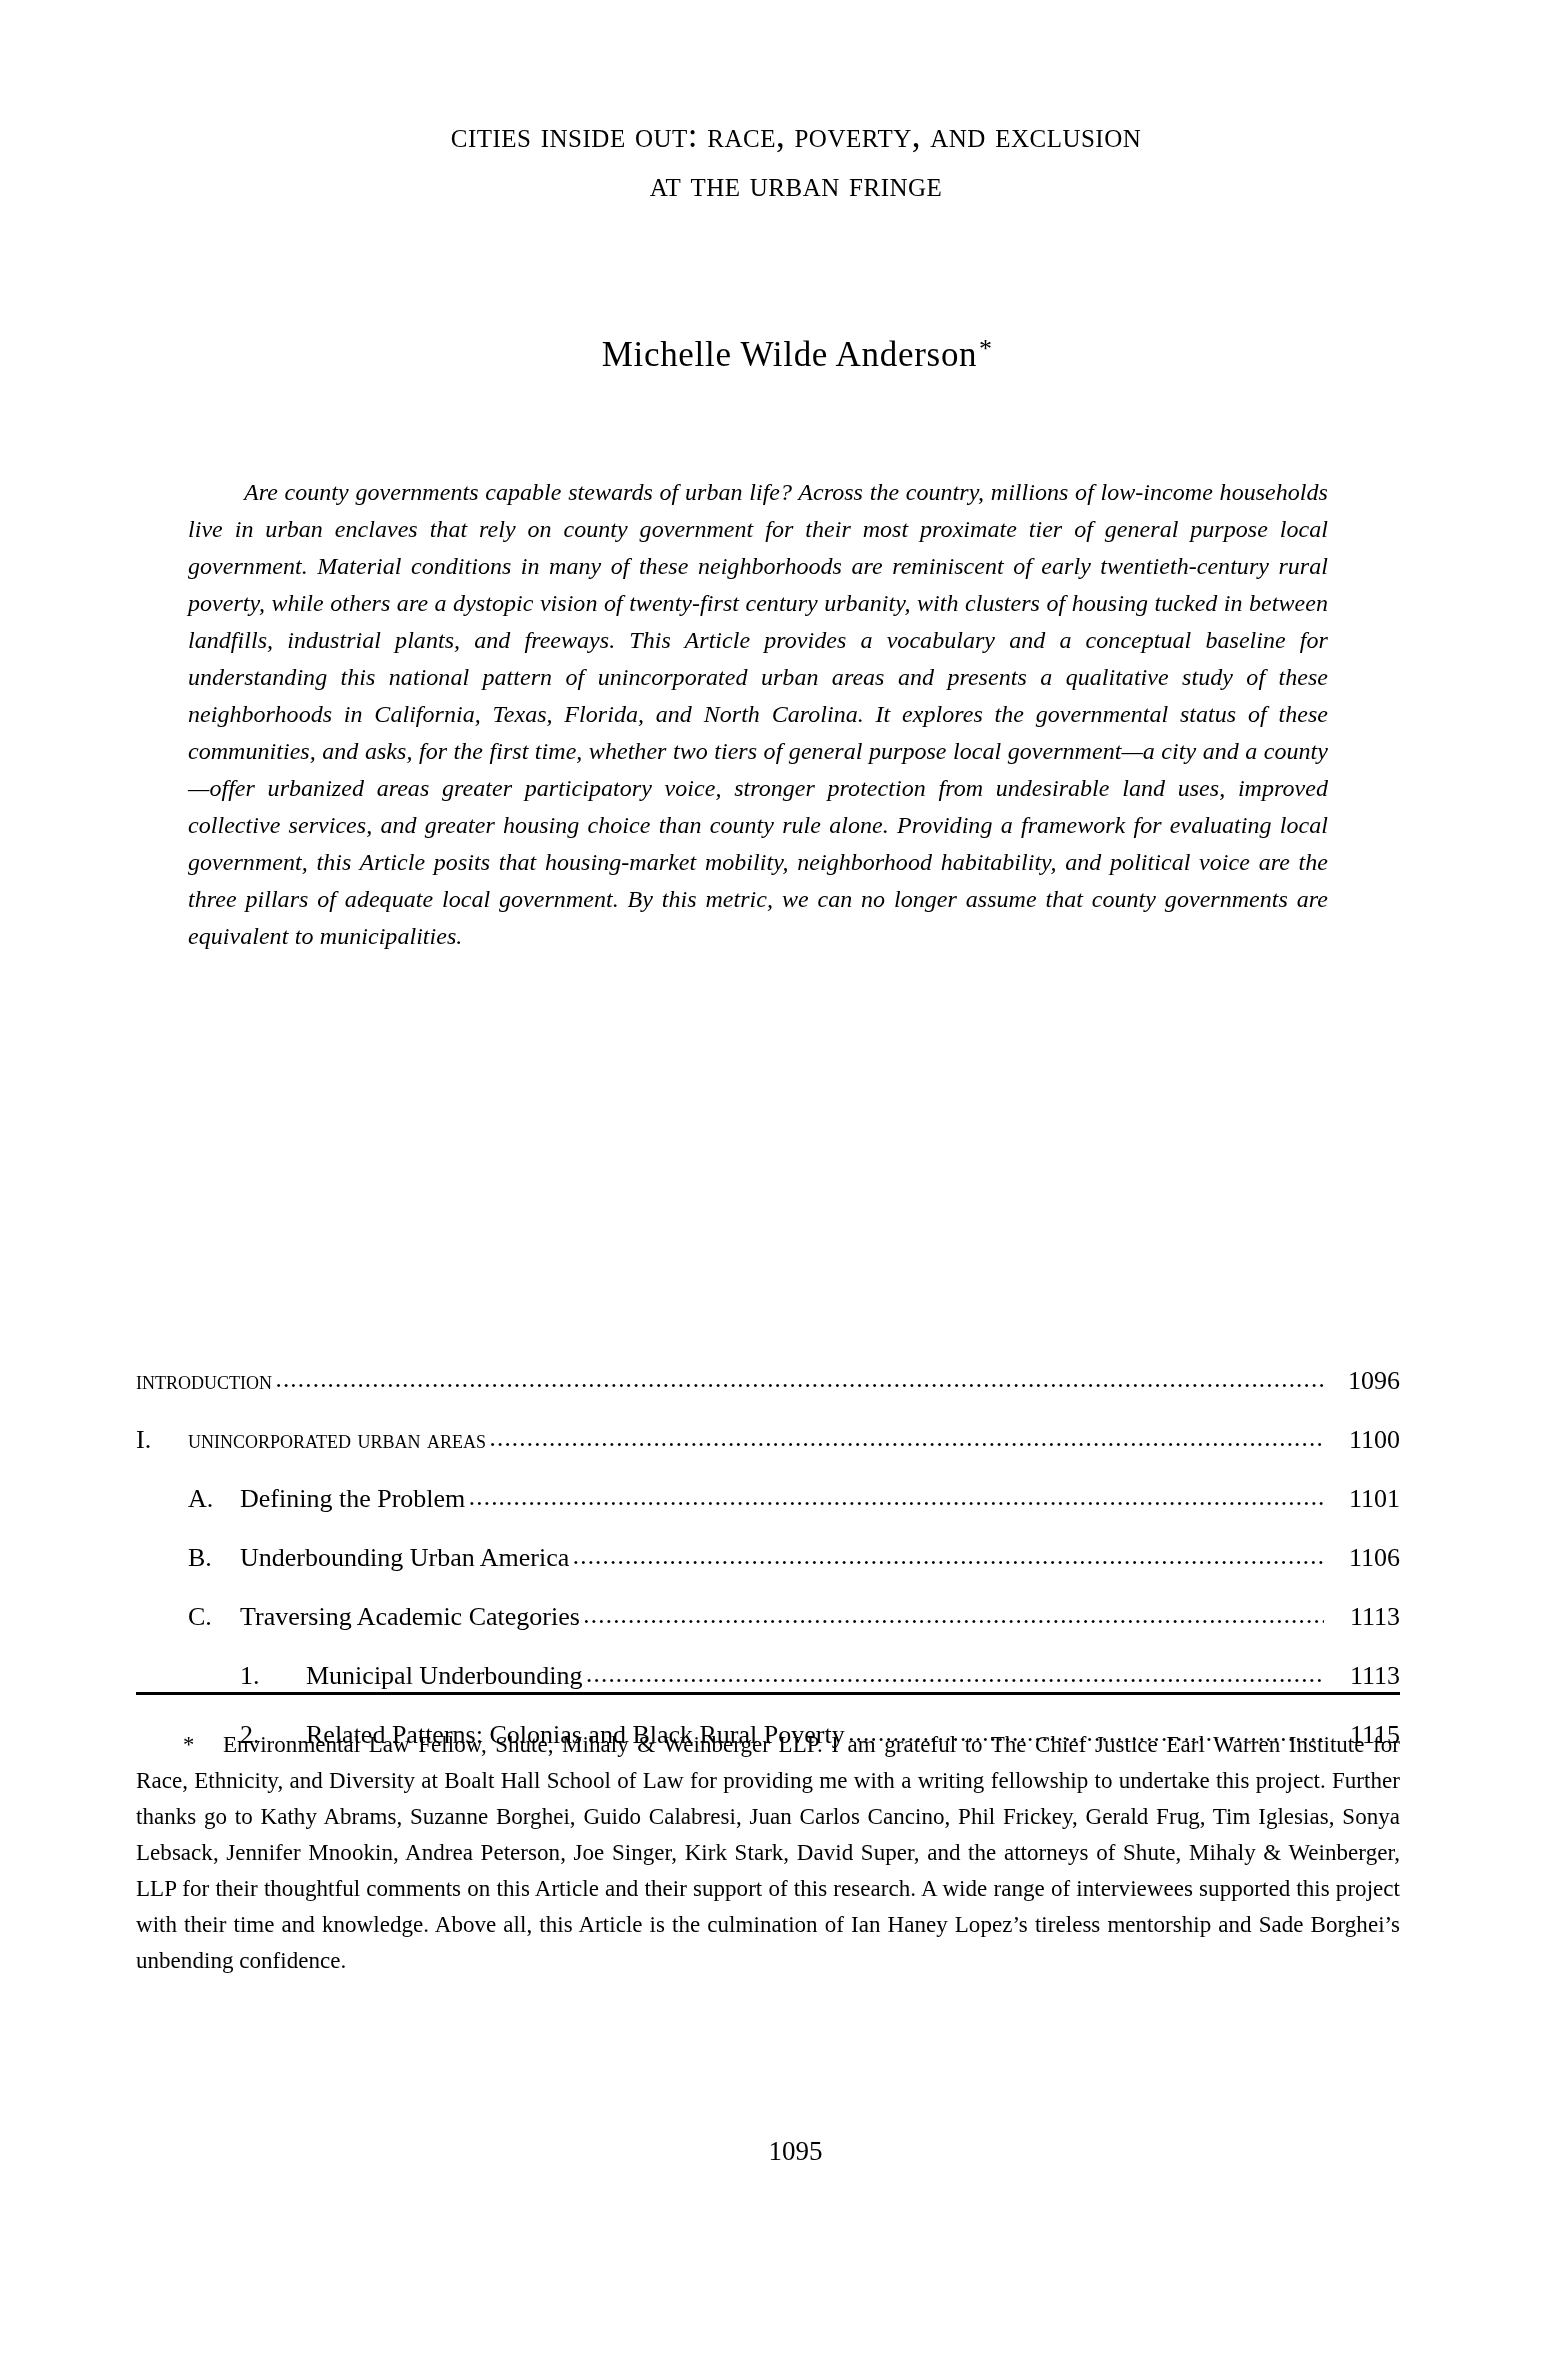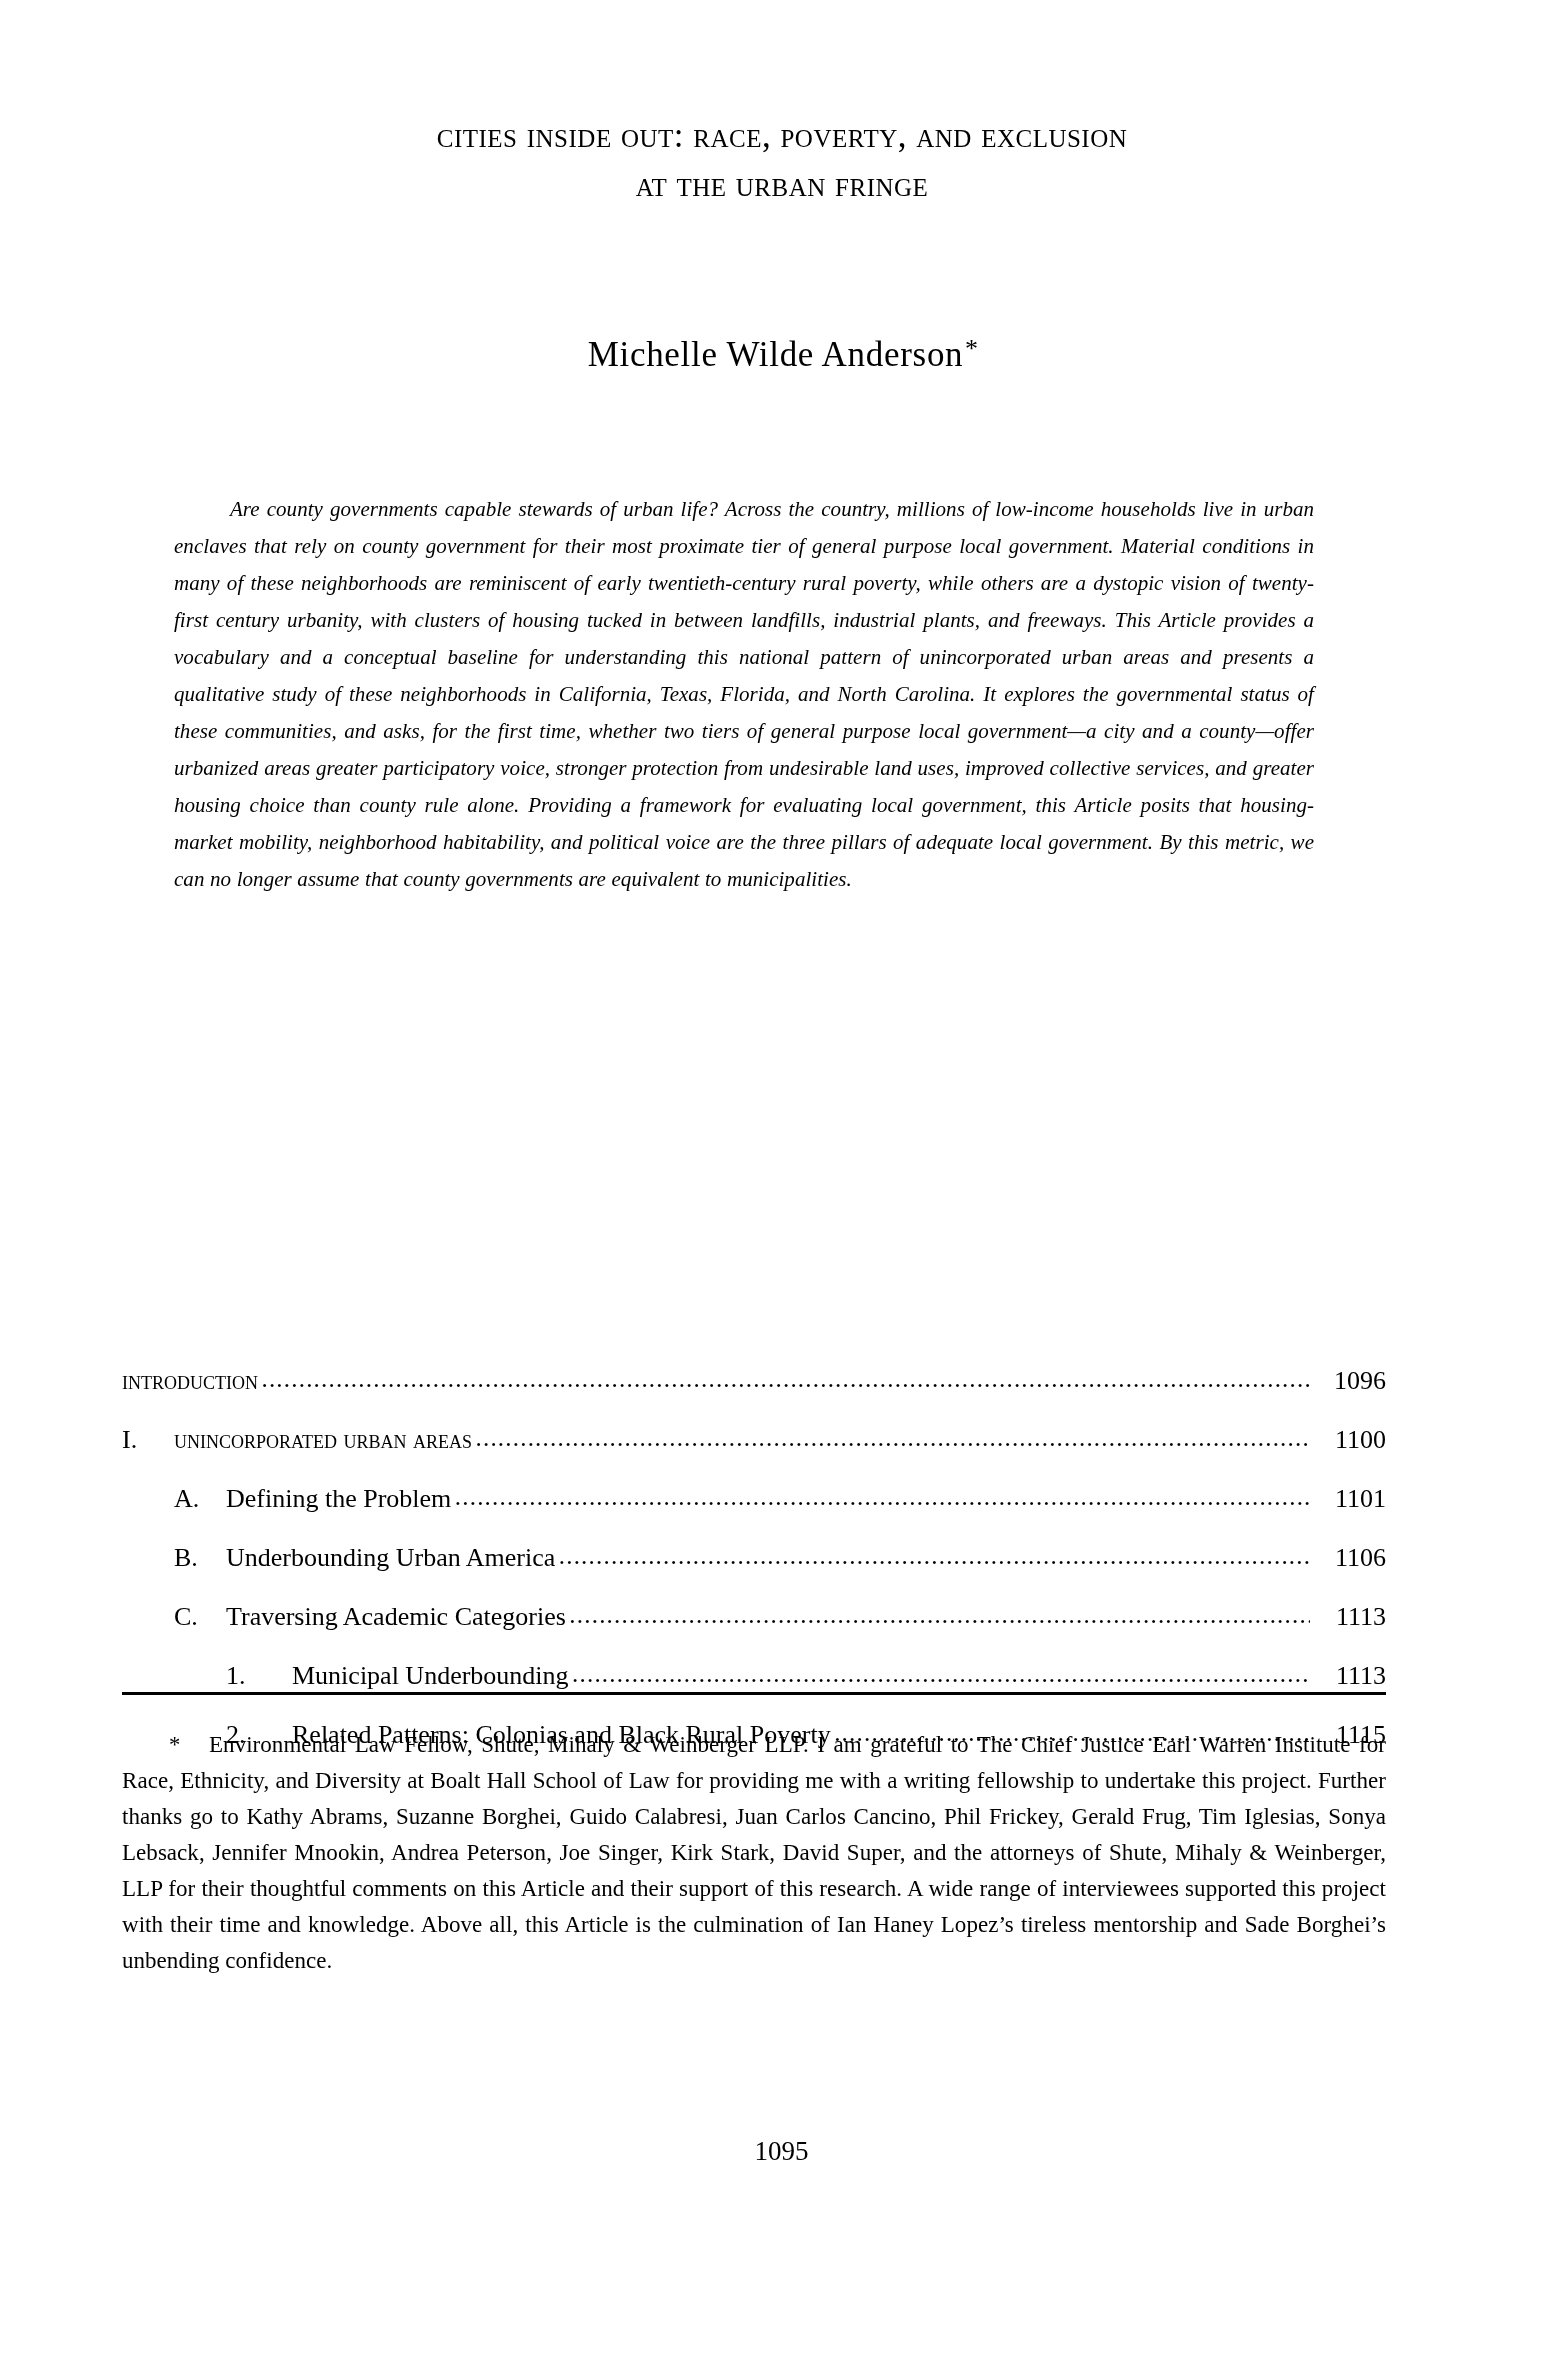--- a/index.html
+++ b/index.html
@@ -11,21 +11,21 @@
     width: 1563px;
     height: 2354px;
     position: relative;
     font-family: "Liberation Serif", "DejaVu Serif", serif;
     color: #000000;
     -webkit-font-smoothing: antialiased;
   }
 
   .page {
     position: absolute;
-    left: 0;
+    left: 14px;
     top: 0;
     width: 1295px;
     height: 2354px;
     box-sizing: border-box;
     border-radius: 11px;
   }
 
   
   .title-block {
     position: absolute;
@@ -67,29 +67,28 @@
     left: 1.7px;
   }
 
   
   .abstract {
     position: absolute;
     left: 174px;
     top: 474px;
     width: 1140px;
     font-style: italic;
-    font-size: 21px;
+    font-size: 24px;
     line-height: 37px;
     text-align: justify;
     text-indent: 56px;
     letter-spacing: 0.04px;
     word-spacing: 0.3px;
     -webkit-hyphens: none;
     hyphens: none;
-    margin-top: 17px;
   }
 
   
   .toc {
     position: absolute;
     left: 122px;
     top: 1342px;
     width: 1264px;
     font-size: 26px;
   }

